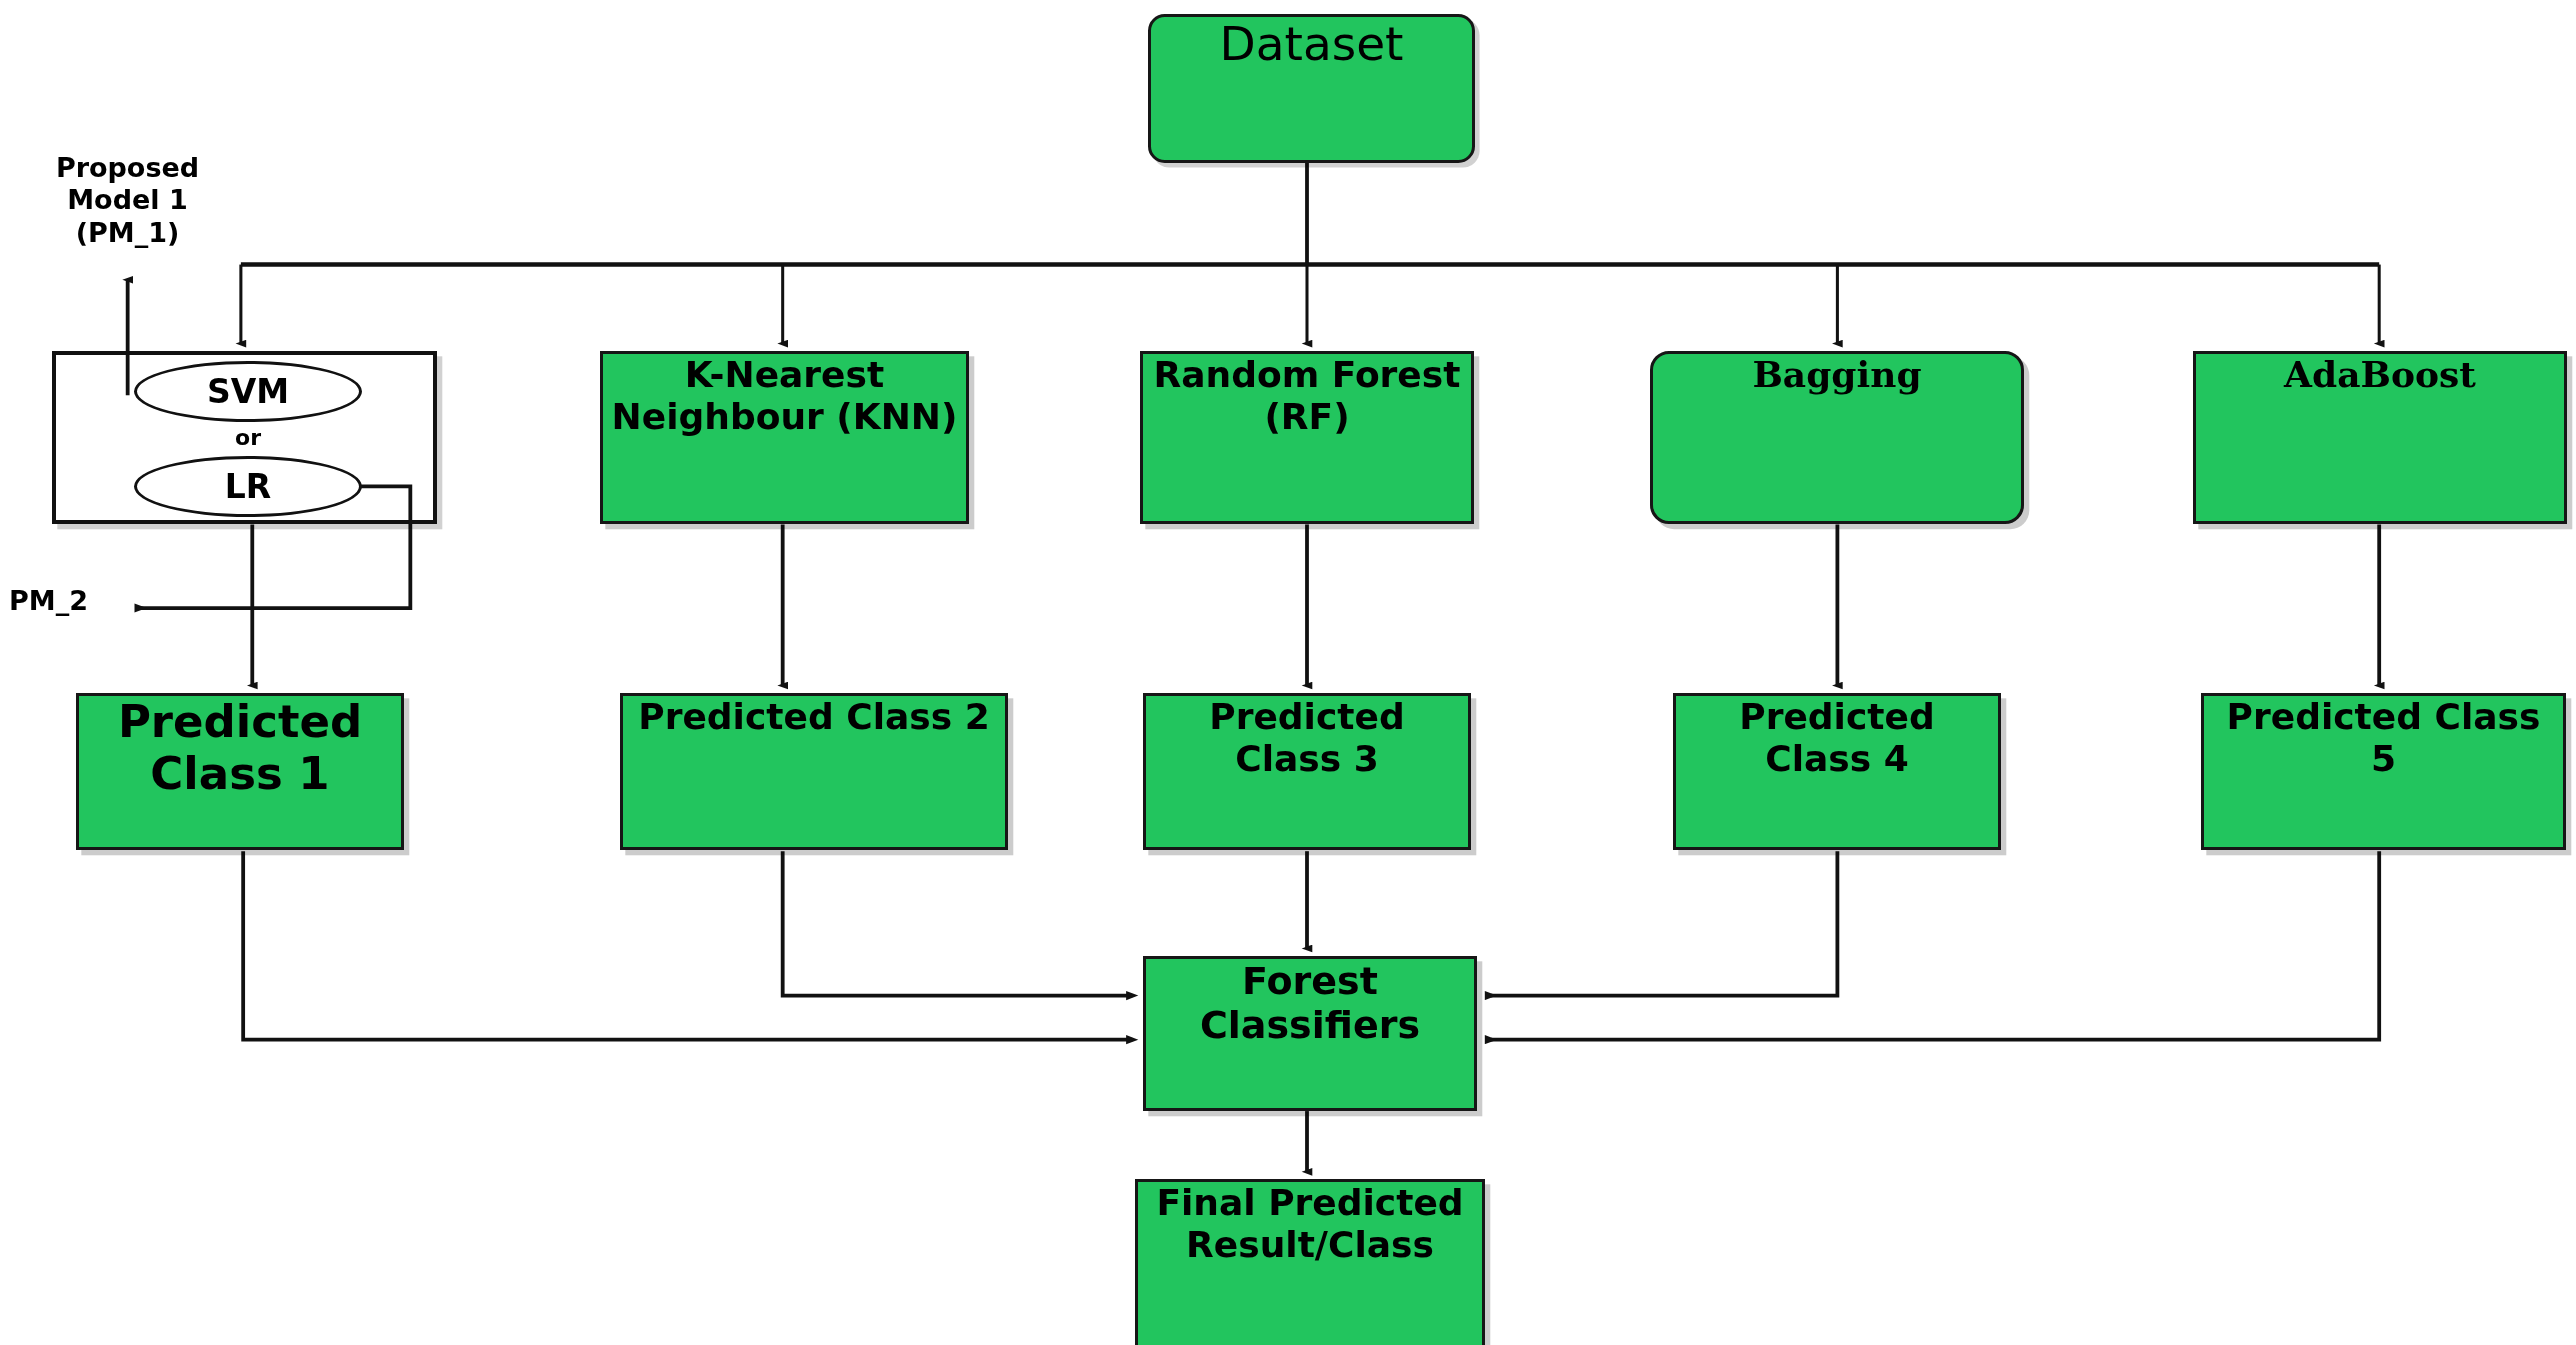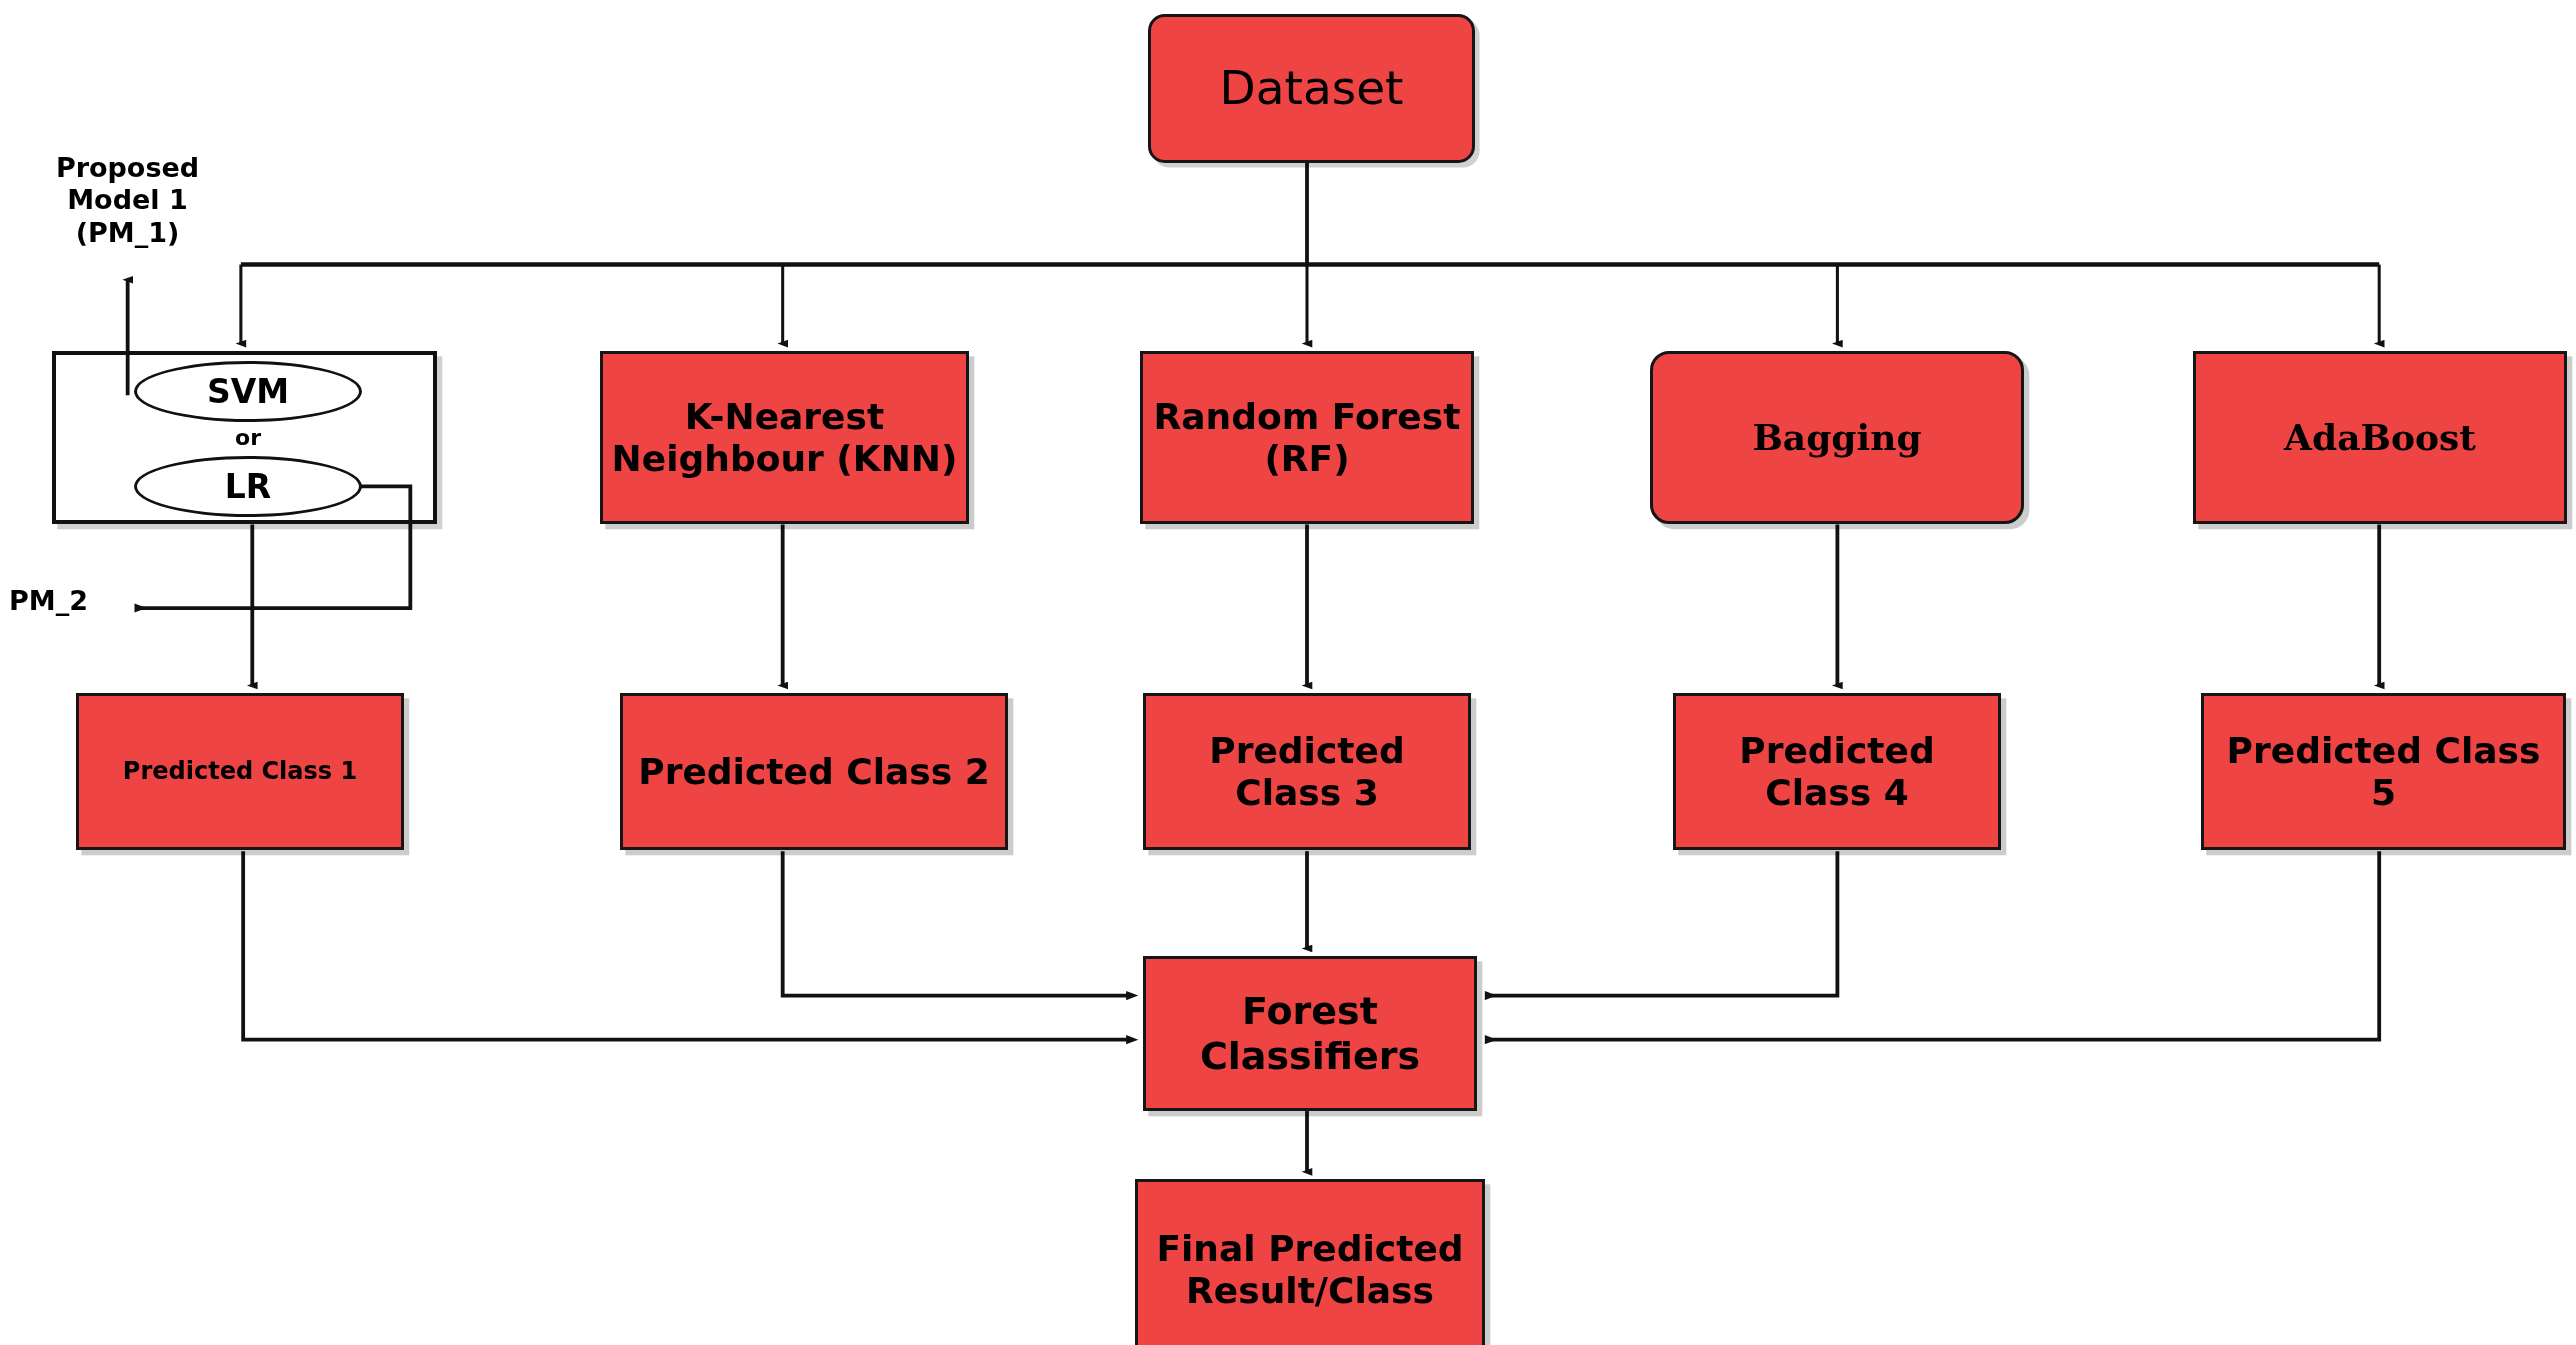--- a/index.html
+++ b/index.html
@@ -19,25 +19,25 @@
   }
   #wires {
     position: absolute;
     left: 0; top: 0;
     width: 2576px;
     height: 1346px;
   }
   .node {
     position: absolute;
     box-sizing: border-box;
-    background: #ef4444;
+    background: #22c55e;
     border: 3.8px solid #161616;
     box-shadow: 5.3px 5.3px 0 0 rgba(0,0,0,0.20);
     display: flex;
-    align-items: center;
+    align-items: flex-start;
     justify-content: center;
     text-align: center;
     z-index: 4;
   }
   .node .label {
     display: block;
     line-height: 1.16;
     color: #000000;
     padding: 0 6px;
   }
@@ -201,21 +201,21 @@
 
   <div class="node" style="left:1650px; top:351px; width:374px; height:173px;border-radius:19px;">
     <span class="label serif-b" style="font-size:36px;">Bagging</span>
   </div>
 
   <div class="node" style="left:2193px; top:351px; width:374px; height:173px;">
     <span class="label serif-b" style="font-size:36px;">AdaBoost</span>
   </div>
 
   <div class="node" style="left:76px; top:693px; width:328px; height:157px;">
-    <span class="label sans-b" style="font-size:24px;">Predicted
+    <span class="label sans-b" style="font-size:45px;">Predicted
 Class 1</span>
   </div>
 
   <div class="node" style="left:620px; top:693px; width:388px; height:157px;">
     <span class="label sans-b" style="font-size:36px;">Predicted
 Class 2</span>
   </div>
 
   <div class="node" style="left:1143px; top:693px; width:328px; height:157px;">
     <span class="label sans-b" style="font-size:36px;">Predicted

